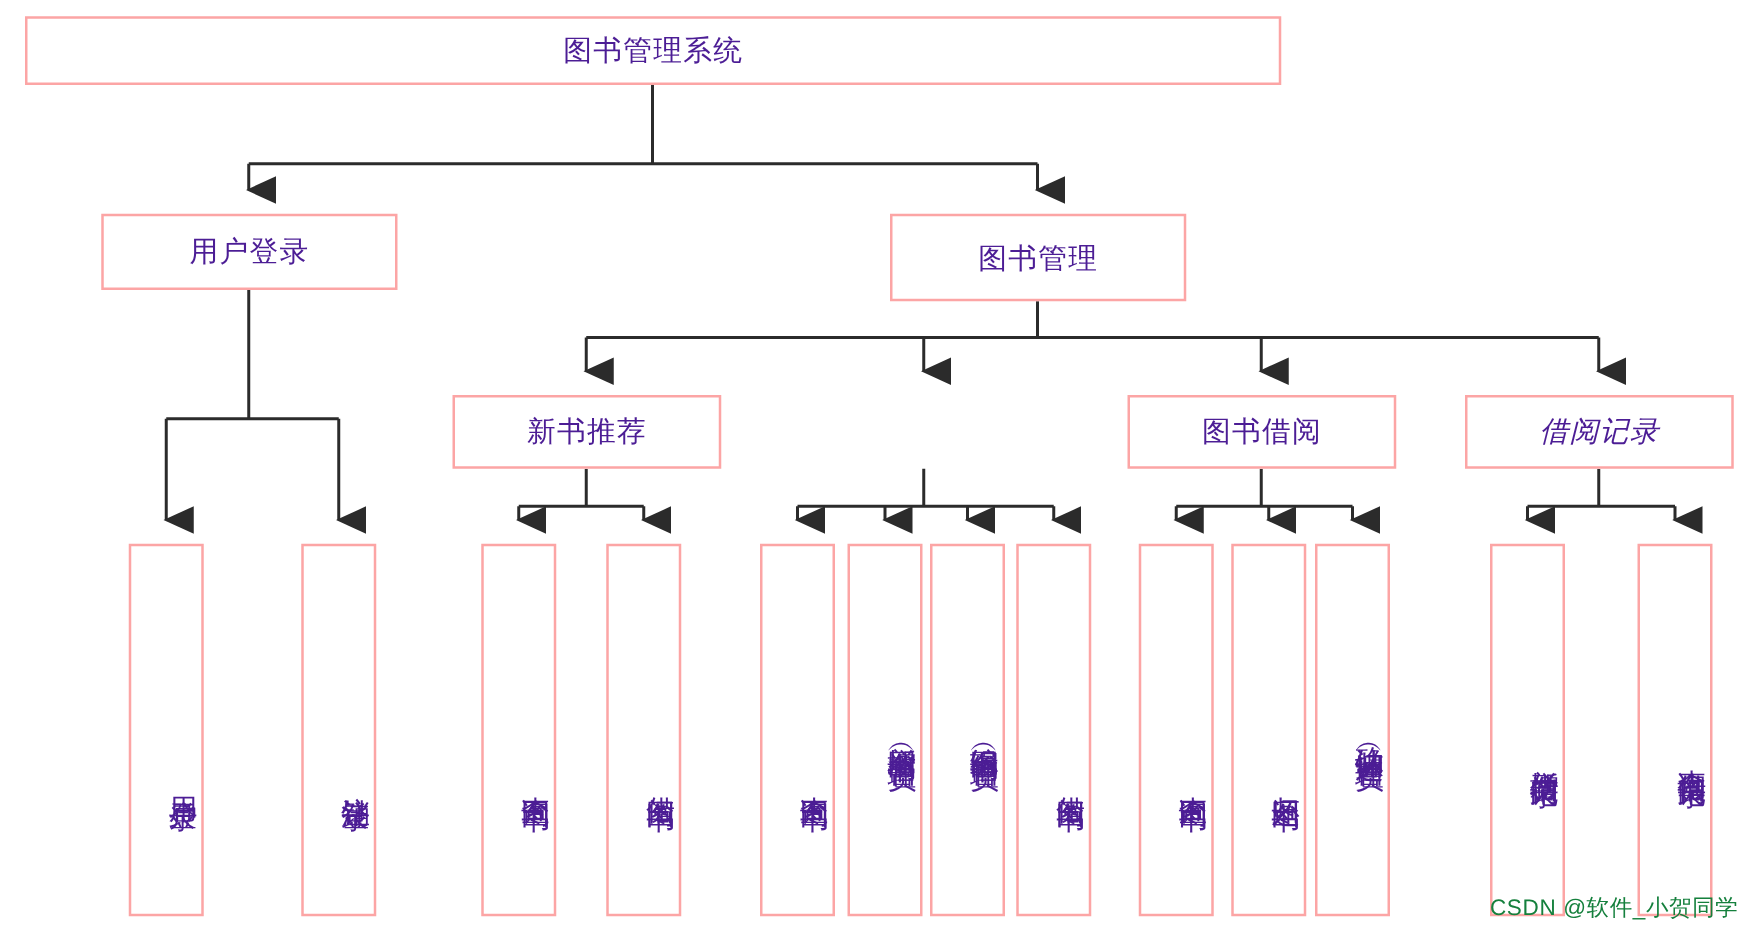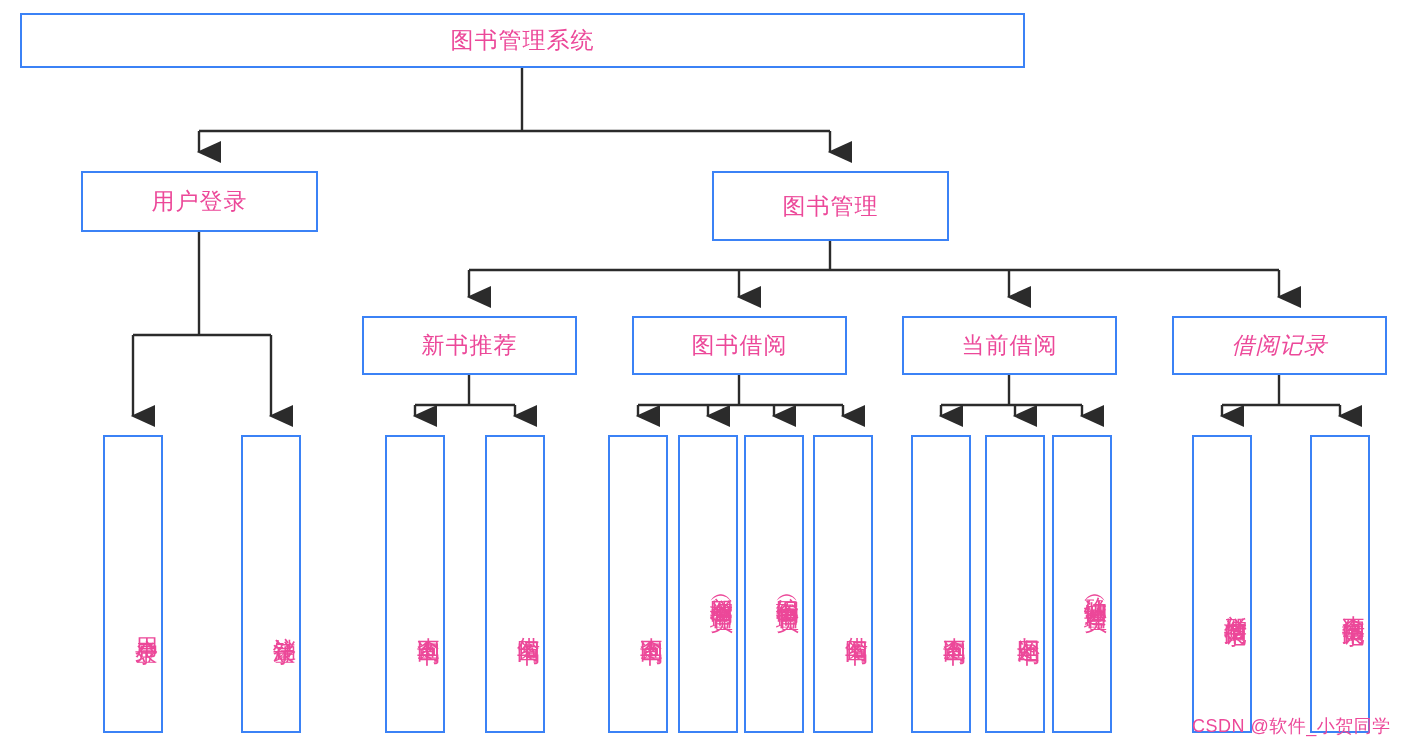--- a/index.html
+++ b/index.html
@@ -22,25 +22,25 @@
     left: 0;
     top: 0;
     width: 1405px;
     height: 747px;
     pointer-events: none;
   }
   .node {
     position: absolute;
     box-sizing: border-box;
     background: #ffffff;
-    border: 2px solid #3b82f6;
+    border: 2px solid #fca5a5;
     display: flex;
     align-items: center;
     justify-content: center;
-    color: #ec4899;
+    color: #4c1d95;
   }
   .node.h {
     font-size: 23px;
     letter-spacing: 1px;
   }
   .node.v {
     writing-mode: vertical-rl;
     text-orientation: upright;
     align-items: flex-start;
     justify-content: center;
@@ -52,21 +52,21 @@
     writing-mode: vertical-rl;
     text-orientation: upright;
     letter-spacing: 2px;
     display: block;
   }
   .watermark {
     position: absolute;
     left: 1192px;
     top: 714px;
     font-size: 18px;
-    color: #ec4899;
+    color: #15803d;
     white-space: nowrap;
     letter-spacing: 0.5px;
   }
 </style>
 </head>
 <body>
 
 <div id="canvas">
 
   <svg id="edges" viewBox="0 0 1405 747" xmlns="http://www.w3.org/2000/svg">
@@ -126,25 +126,22 @@
   <div class="node h" style="left:81px; top:171px; width:237px; height:61px;">
     <span>用户登录</span>
   </div>
   <div class="node h" style="left:712px; top:171px; width:237px; height:70px;">
     <span>图书管理</span>
   </div>
 
   <div class="node h" style="left:362px; top:316px; width:215px; height:59px;text-align:right;">
     <span>新书推荐</span>
   </div>
-  <div class="node h" style="left:632px; top:316px; width:215px; height:59px;">
+  <div class="node h" style="left:902px; top:316px; width:215px; height:59px;">
     <span>图书借阅</span>
-  </div>
-  <div class="node h" style="left:902px; top:316px; width:215px; height:59px;">
-    <span>当前借阅</span>
   </div>
   <div class="node h" style="left:1172px; top:316px; width:215px; height:59px;font-style:italic;">
     <span>借阅记录</span>
   </div>
 
   <div class="node v" style="left:103px; top:435px; width:60px; height:298px; padding-top:78px;">
     <span class="vtext">用户登录</span>
   </div>
   <div class="node v" style="left:241px; top:435px; width:60px; height:298px; padding-top:78px;">
     <span class="vtext">注销登录</span>

